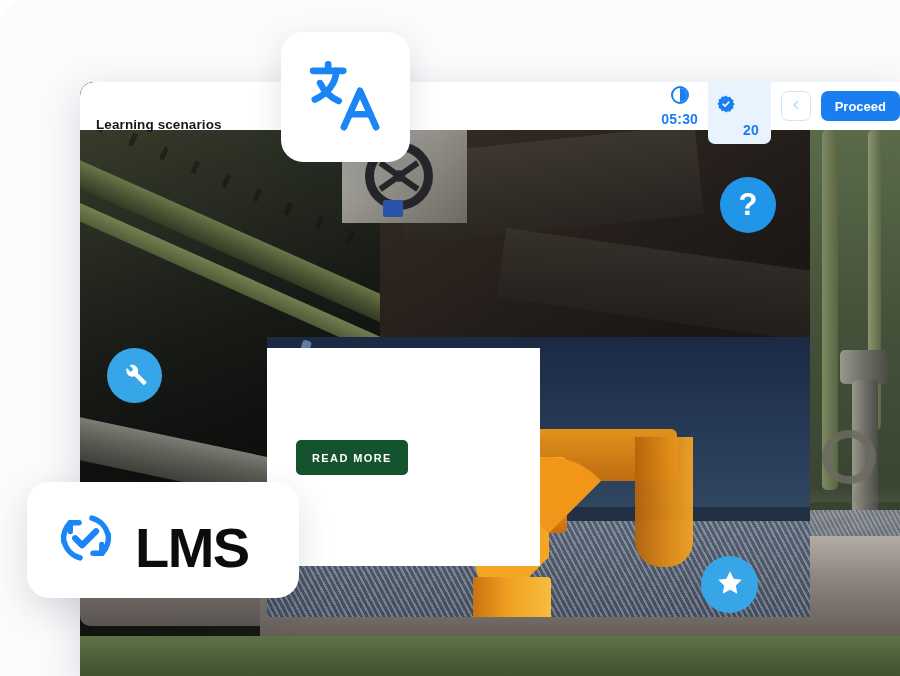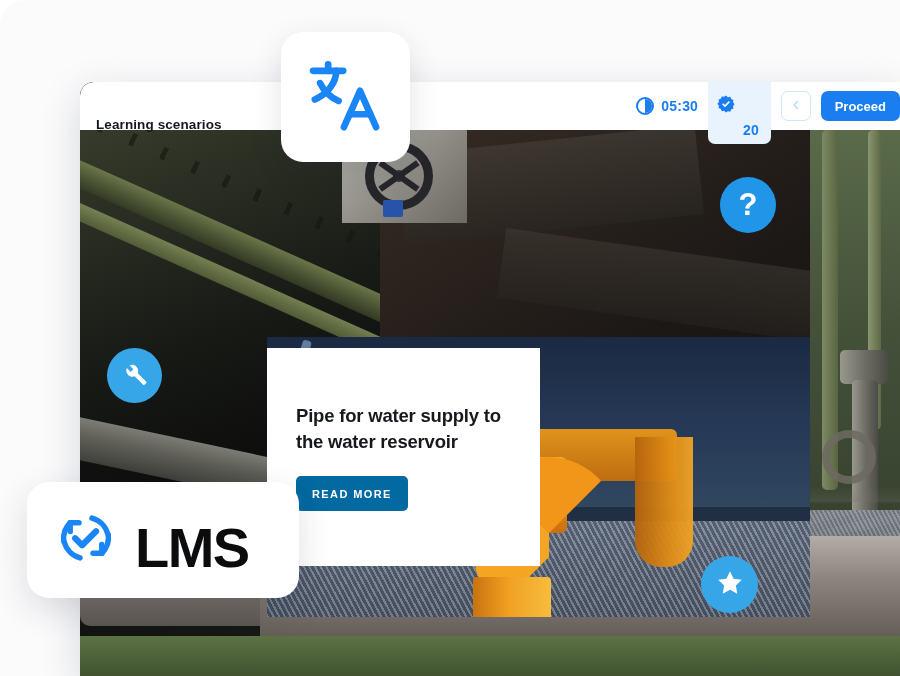--- a/index.html
+++ b/index.html
@@ -69,20 +69,21 @@
     gap: 10px;
     padding-right: 0;
     height: 100%;
   }
 
   
   .timer {
     display: flex;
     align-items: center;
     gap: 7px;
+    flex-direction: column;
   }
   .timer-text {
     font-size: 14px;
     font-weight: bold;
     color: #1a7ef0;
     letter-spacing: .2px;
   }
   .pie-icon { display:block; }
 
   
@@ -347,21 +348,21 @@
   .card-title {
     font-size: 18.5px;
     font-weight: bold;
     line-height: 1.36;
     color: #15181d;
     letter-spacing: -.2px;
     margin-bottom: 22px;
   }
   .read-more {
     align-self:flex-start;
-    background:#0369a1;
+    background:#14532d;
     border:none;
     border-radius:5px;
     padding: 10px 16px;
     font-family:inherit;
   }
   .read-more-label {
     color:#ffffff;
     font-size:11px;
     font-weight:bold;
     letter-spacing:1.4px;
@@ -494,21 +495,20 @@
         <div class="orange-back"></div>
         <div class="orange-back2"></div>
         <div class="orange-main"></div>
         <div class="orange-bend"></div>
         <div class="orange-down"></div>
         <div class="orange-seam" style="left:60px;"></div>
         <div class="orange-seam" style="left:148px;"></div>
       </div>
 
       <div class="content-card">
-        <div class="card-title">Pipe for water supply to the water reservoir</div>
         <button class="read-more">
           <span class="read-more-label">READ MORE</span>
         </button>
       </div>
     </div>
 
     <div class="app-header">
       <div class="header-title">Learning scenarios</div>
 
       <div class="header-right">

